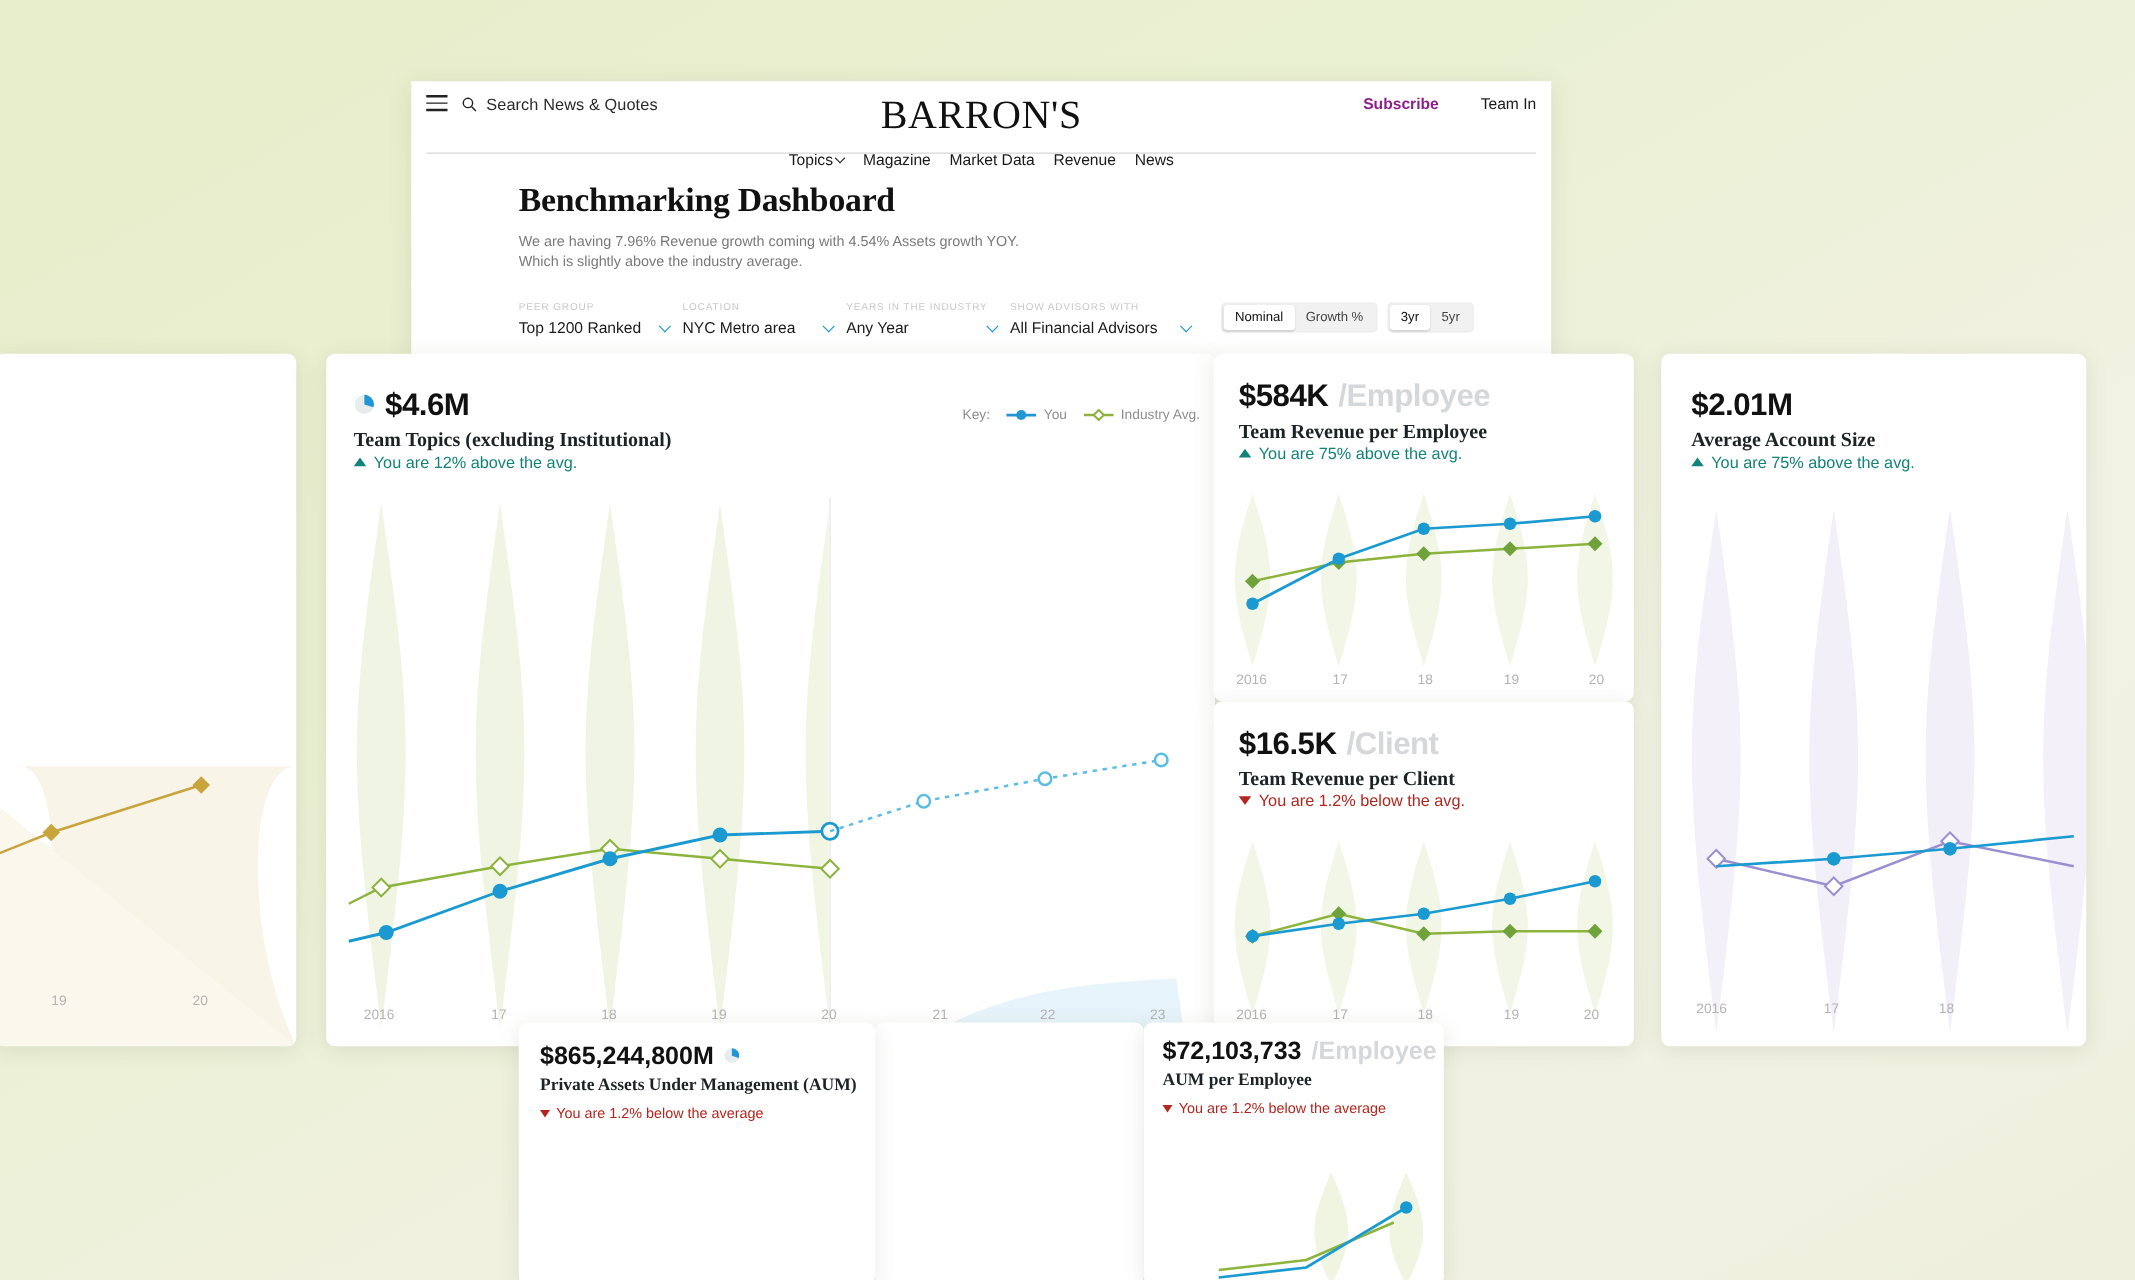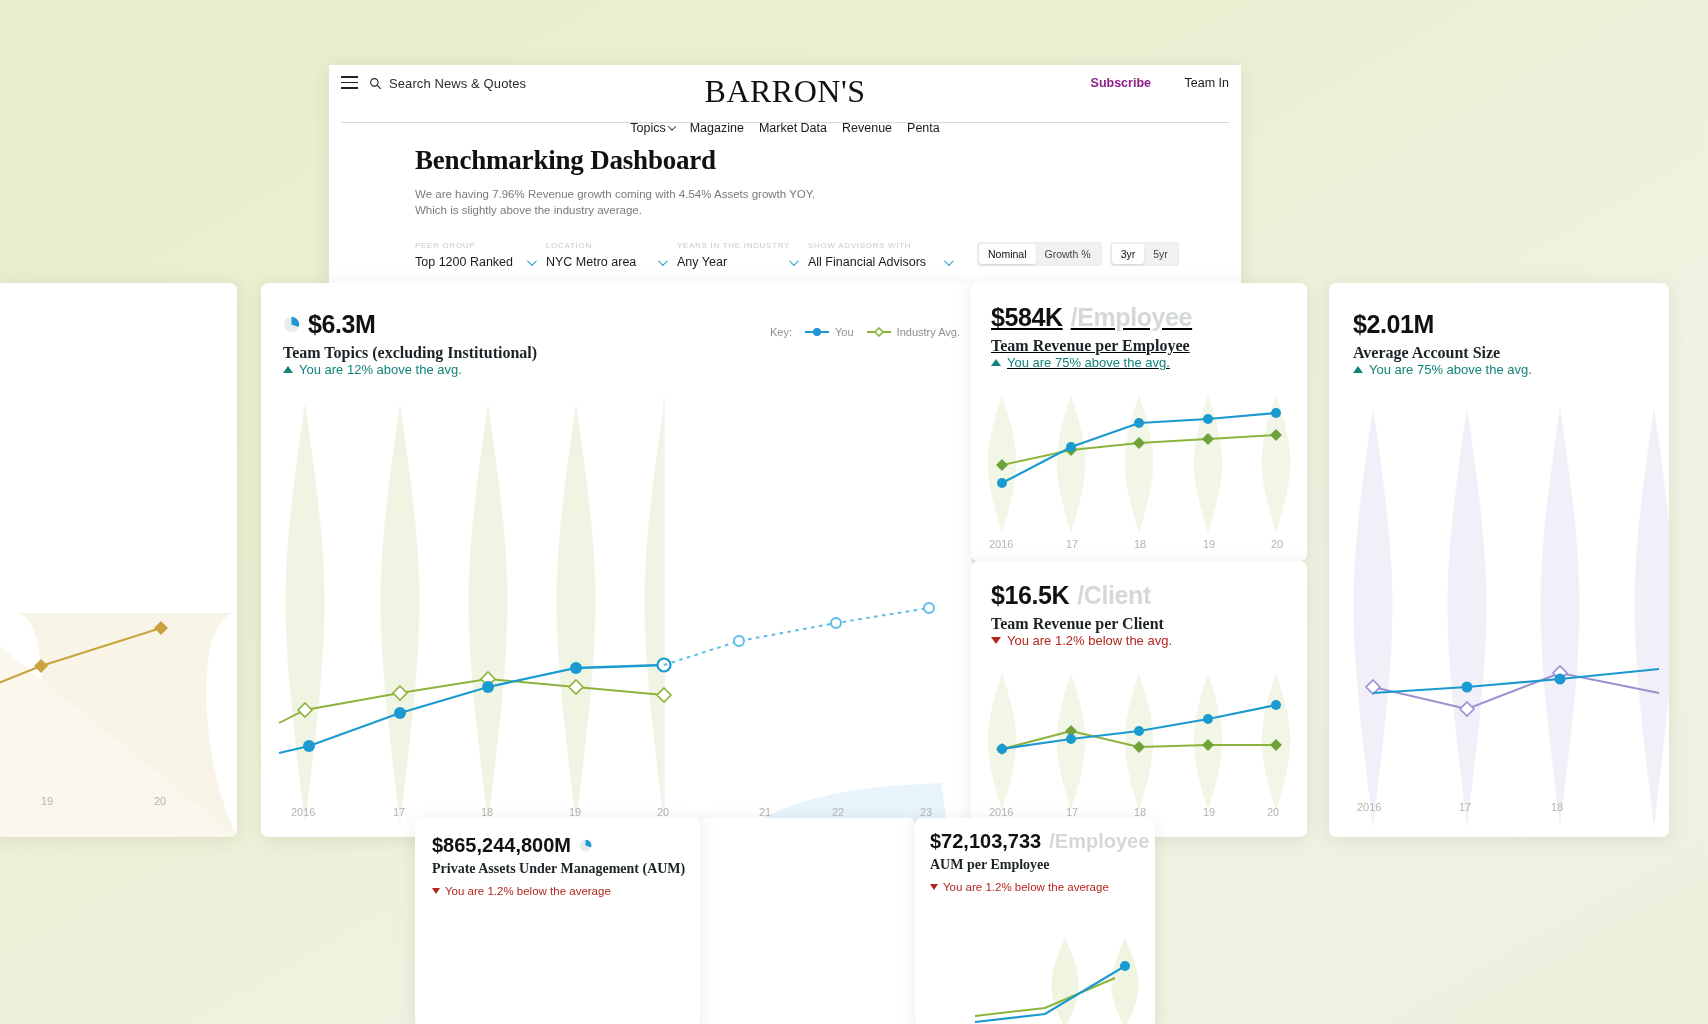--- a/index.html
+++ b/index.html
@@ -213,21 +213,21 @@
   </div>
 
   <div id="navrow">
     <div class="nav-item">
       <span>Topics</span>
       <span class="chev"></span>
     </div>
     <div class="nav-item">Magazine</div>
     <div class="nav-item">Market Data</div>
     <div class="nav-item">Revenue</div>
-    <div class="nav-item">Penta</div>
+    <div class="nav-item">News</div>
   </div>
   <div id="navdivider"></div>
 
   <div id="dash-head">
     <div id="page-title">Benchmarking Dashboard</div>
     <div id="page-sub">
       <div>We are having 7.96% Revenue growth coming with 4.54% Assets growth YOY.</div>
       <div>Which is slightly above the industry average.</div>
     </div>
   </div>
@@ -287,21 +287,21 @@
   <span class="axis-lab" style="left:158px;top:512px;">20</span>
 </div>
 
 <div class="card" id="card-main">
   <div class="hdr">
     <div class="metric-row">
       <svg class="pie-ic" viewBox="0 0 20 20">
         <circle cx="10" cy="10" r="9" fill="#e7ecee"></circle>
         <path d="M10 10 L10 1 A9 9 0 0 1 18.5 12.8 Z" fill="#2196d6"></path>
       </svg>
-      <span class="metric-val">$6.3M</span>
+      <span class="metric-val">$4.6M</span>
     </div>
     <div class="metric-title">Team Topics (excluding Institutional)</div>
     <div class="metric-delta up">
       <span class="tri-up"></span>
       <span>You are 12% above the avg.</span>
     </div>
   </div>
 
   <div id="legend">
     <span>Key:</span>
@@ -363,27 +363,27 @@
     <circle cx="478" cy="358" r="5" fill="#fff" stroke="#5bbde4" stroke-width="2"></circle>
     <circle cx="575" cy="340" r="5" fill="#fff" stroke="#5bbde4" stroke-width="2"></circle>
     <circle cx="668" cy="325" r="5" fill="#fff" stroke="#5bbde4" stroke-width="2"></circle>
   </svg>
 
   <span class="axis-lab" style="left:30px;top:523px;">2016</span>
   <span class="axis-lab" style="left:132px;top:523px;">17</span>
   <span class="axis-lab" style="left:220px;top:523px;">18</span>
   <span class="axis-lab" style="left:308px;top:523px;">19</span>
   <span class="axis-lab" style="left:396px;top:523px;">20</span>
-  <span class="axis-lab" style="left:498px;top:523px;">21</span>
+  <span class="axis-lab" style="left:485px;top:523px;">21</span>
   <span class="axis-lab" style="left:571px;top:523px;">22</span>
   <span class="axis-lab" style="left:659px;top:523px;">23</span>
 </div>
 
 <div class="card" id="card-rev-emp">
-  <div style="padding:20px 0 0 20px;text-decoration:underline;">
+  <div style="padding:20px 0 0 20px;">
     <div class="metric-row">
       <span class="metric-val">$584K</span>
       <span class="metric-unit">/Employee</span>
     </div>
     <div class="metric-title">Team Revenue per Employee</div>
     <div class="metric-delta up">
       <span class="tri-up"></span>
       <span>You are 75% above the avg.</span>
     </div>
   </div>

